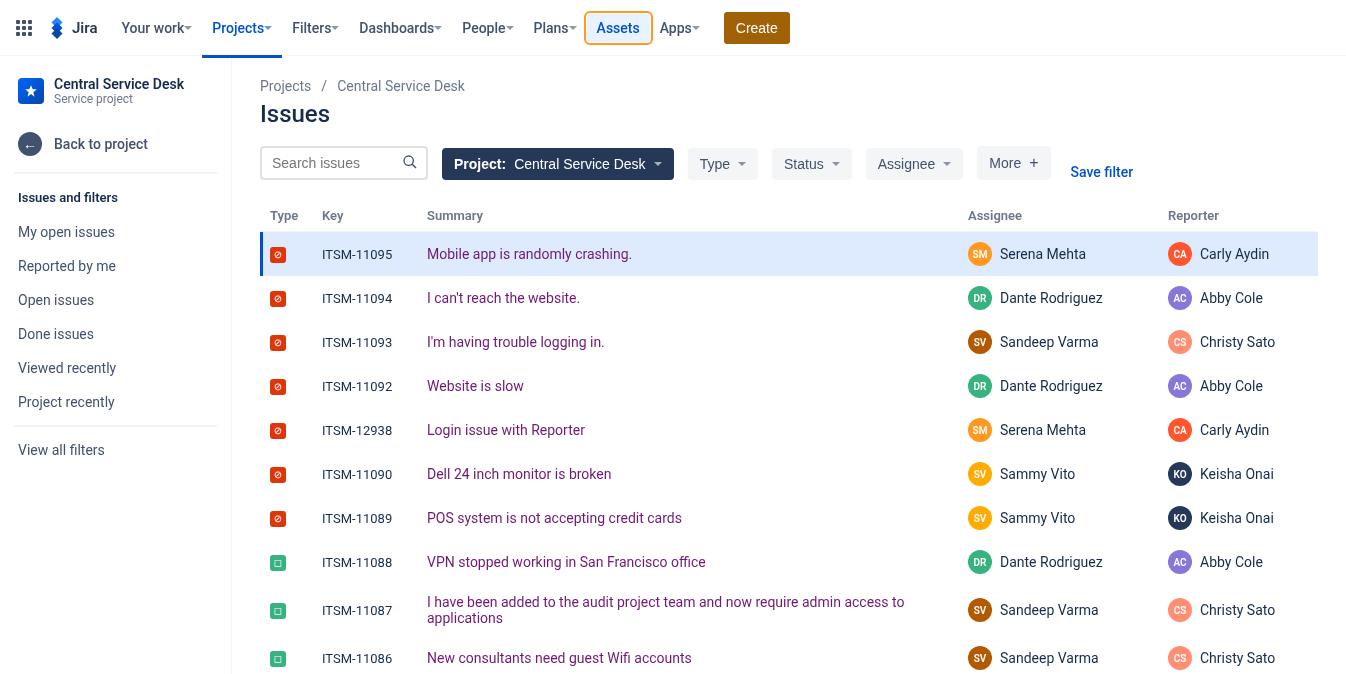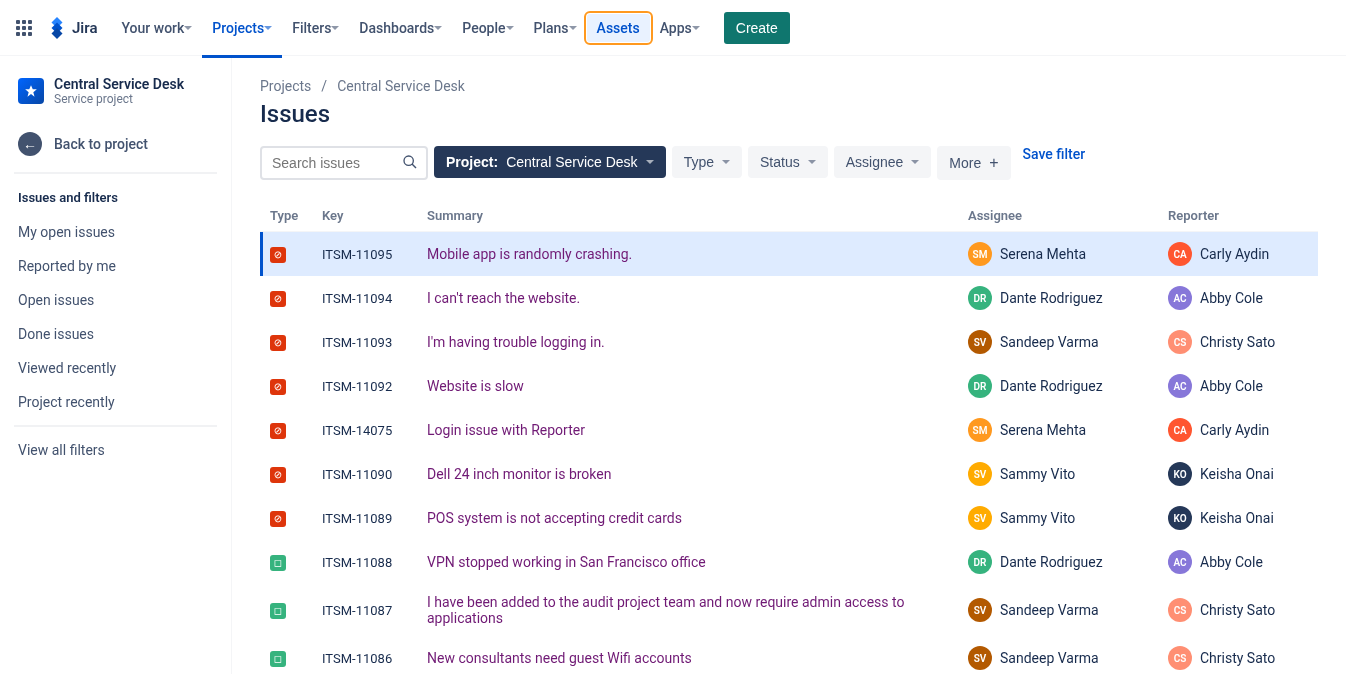--- a/index.html
+++ b/index.html
@@ -10,21 +10,21 @@
   .app-switcher { width: 24px; height: 24px; display: grid; grid-template-columns: repeat(3, 4px); grid-template-rows: repeat(3, 4px); gap: 2px; margin-right: 10px; cursor: pointer; padding:4px; }
   .app-switcher span { background: #42526E; width: 4px; height: 4px; border-radius: 1px; }
   .jira-logo { display: flex; align-items: center; gap: 4px; color: #253858; font-weight: 600; font-size: 15px; margin-right: 14px; }
   .jira-logo svg { width: 22px; height: 22px; }
   .nav-items { display: flex; gap: 0; align-items: center; }
   .nav-item { padding: 6px 10px; color: #42526E; cursor: pointer; display: flex; align-items: center; font-weight: 500; border-radius:3px; }
   .nav-item.active { color: #0052CC; position: relative; }
   .nav-item.active::after { content: ""; position: absolute; bottom: -16px; left: 0; right: 0; height: 3px; background: #0052CC; }
   .nav-item.highlighted { background: #E9F2FF; color: #0052CC; outline: 2px solid #FF991F; outline-offset: 1px; }
   .chevron { width: 0; height: 0; border-left: 4px solid transparent; border-right: 4px solid transparent; border-top: 4px solid currentColor; opacity: 0.6; }
-  .create-btn { background: #0f766e; color: #fff; border: none; padding: 8px 12px; border-radius: 3px; font-weight: 500; cursor: pointer; margin-left: 14px; font-size: 14px; }
+  .create-btn { background: #a16207; color: #fff; border: none; padding: 8px 12px; border-radius: 3px; font-weight: 500; cursor: pointer; margin-left: 14px; font-size: 14px; }
 
   
   .body-wrap { display: flex; height: calc(100% - 56px); }
   .sidebar { width: 232px; border-right: 1px solid #f4f5f7; padding: 20px 10px; display: flex; flex-direction: column; }
   .sidebar-header { display: flex; gap: 10px; align-items: center; margin-bottom: 16px; padding: 0 8px; }
   .project-icon { width: 26px; height: 26px; background: linear-gradient(135deg,#0065FF,#0747A6); border-radius: 4px; display:flex; align-items:center; justify-content:center; }
   .project-title { font-weight: 600; font-size: 14px; color: #172B4D; }
   .project-sub { font-size: 12px; color: #6B778C; }
   .back-link { display: flex; align-items: center; gap: 12px; padding: 10px 8px; cursor: pointer; color: #42526E; font-weight: 500; }
   .back-icon { width: 24px; height: 24px; border-radius: 50%; background: #42526E; color: #fff; display:flex; align-items:center; justify-content:center; font-size:14px; }
@@ -33,21 +33,21 @@
   .filter-item { padding: 9px 8px; cursor: pointer; color: #42526E; border-radius: 3px; }
 
   
   .main { flex: 1; padding: 22px 28px; overflow-y: auto; }
   .breadcrumbs { display: flex; gap: 10px; color: #6B778C; font-size: 14px; margin-bottom: 6px; align-items:center; }
   .breadcrumbs a { color: #6B778C; text-decoration: none; cursor:pointer; }
   .breadcrumbs .sep { color: #6B778C; }
   .page-title { font-size: 24px; font-weight: 500; margin-bottom: 18px; }
 
   
-  .filter-bar { display: flex; gap: 6px; align-items: flex-start; margin-bottom: 20px; }
+  .filter-bar { display: flex; gap: 14px; align-items: flex-end; margin-bottom: 20px; }
   .search-box { position: relative; }
   .search-box input { width: 168px; height: 34px; padding: 0 30px 0 10px; border: 2px solid #DFE1E6; border-radius: 4px; font-size: 14px; }
   .search-box .search-icon { position: absolute; right: 10px; top: 8px; color: #42526E; }
   .filter-pill { background: #F4F5F7; border: none; padding: 8px 12px; border-radius: 4px; cursor: pointer; display: flex; align-items: center; gap: 8px; color: #42526E; font-weight: 500; font-size: 14px; }
   .filter-pill.dark { background: #253858; color: #fff; }
   .filter-pill.dark .label { font-weight: 600; }
   .filter-pill .plus { font-weight: 400; font-size: 16px; }
   .save-filter { color: #0052CC; font-weight: 500; cursor: pointer; margin-left: 6px; }
 
   
@@ -278,21 +278,21 @@
             </td>
             <td>
               <div class="person">
                 <span class="avatar" style="background: rgb(135, 119, 217);">AC</span>
                 <span>Abby Cole</span>
               </div>
             </td>
           </tr>
           <tr>
             <td><span class="type-icon type-incident"></span></td>
-            <td class="issue-key">ITSM-14075</td>
+            <td class="issue-key">ITSM-12938</td>
             <td><span class="summary-link">Login issue with Reporter</span></td>
             <td>
               <div class="person">
                 <span class="avatar" style="background: rgb(255, 153, 31);">SM</span>
                 <span>Serena Mehta</span>
               </div>
             </td>
             <td>
               <div class="person">
                 <span class="avatar" style="background: rgb(255, 86, 48);">CA</span>

